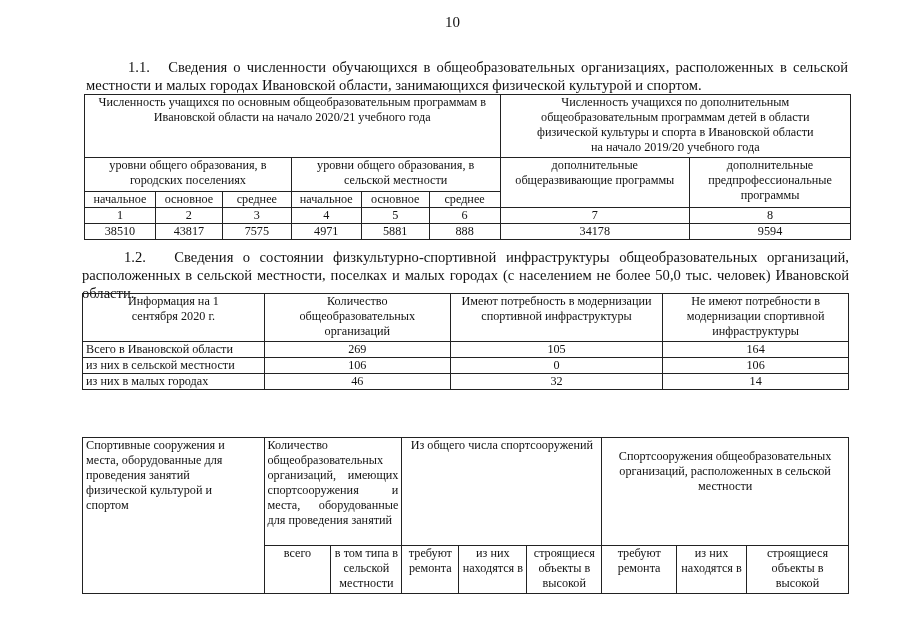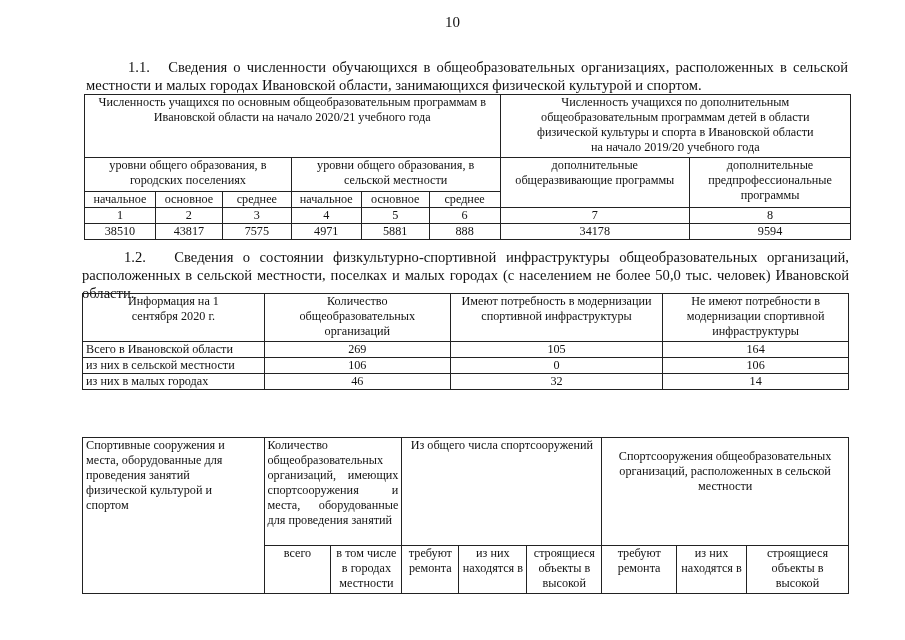--- a/index.html
+++ b/index.html
@@ -129,21 +129,21 @@
   </colgroup>
   <tbody>
       <tr style="height:108px">
     <td class="l" rowspan="2" style="padding-right:20px">Спортивные сооружения и места, оборудованные для проведения занятий физической культурой и спортом</td>
     <td class="j" colspan="2">Количество общеобразовательных организаций, имеющих спортсооружения и места, оборудованные для проведения занятий</td>
     <td colspan="3">Из общего числа спортсооружений</td>
     <td colspan="3" style="padding:11px 8px">Спортсооружения общеобразовательных организаций, расположенных в сельской местности</td>
   </tr>
   <tr style="height:48px">
     <td>всего</td>
-    <td>в том числе в городах местности</td>
+    <td>в том типа в сельской местности</td>
     <td>требуют ремонта</td>
     <td>из них находятся в</td>
     <td>строящиеся объекты в высокой</td>
     <td>требуют ремонта</td>
     <td>из них находятся в</td>
     <td style="padding:0 14px">строящиеся объекты в высокой</td>
   </tr>
 </tbody>
   </table>
 

